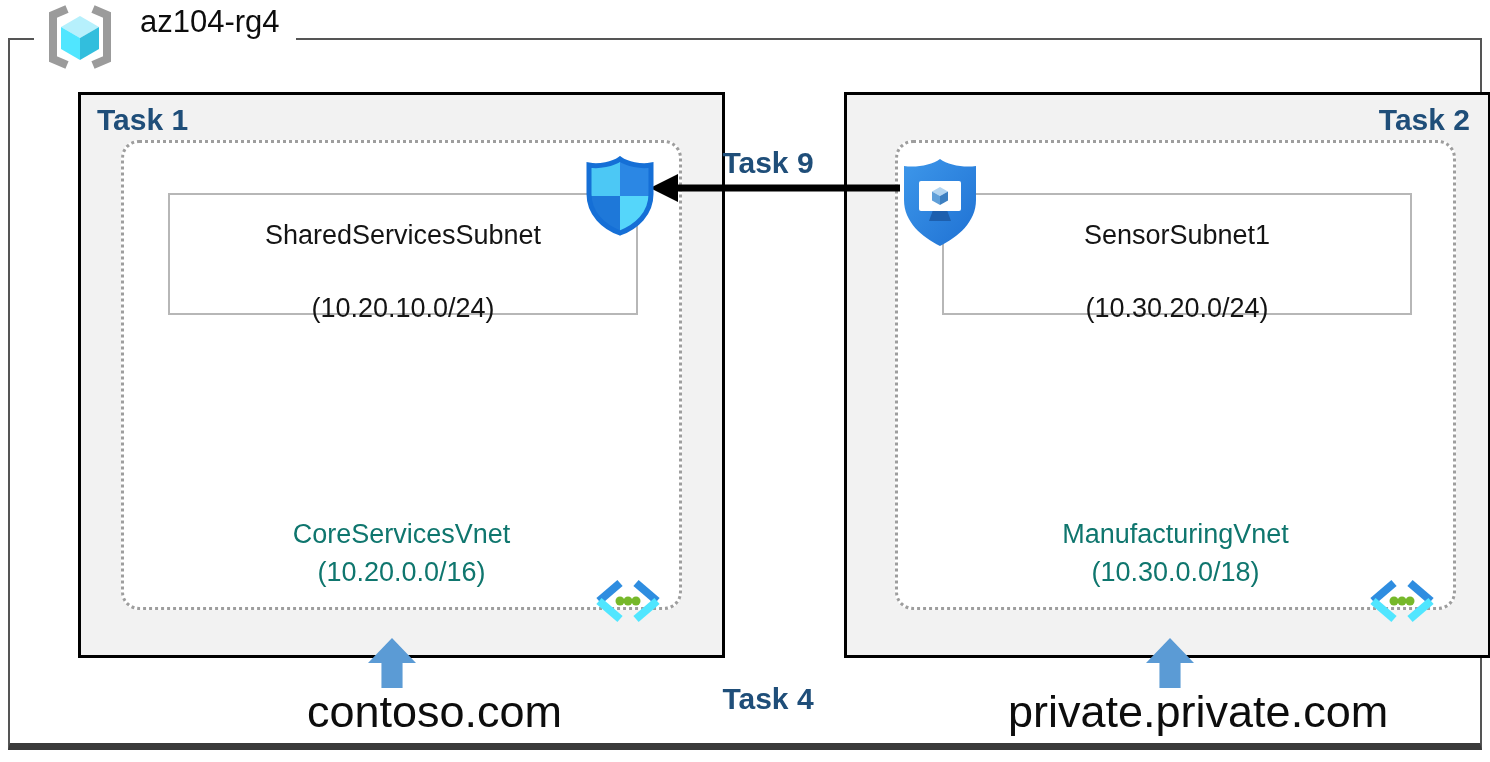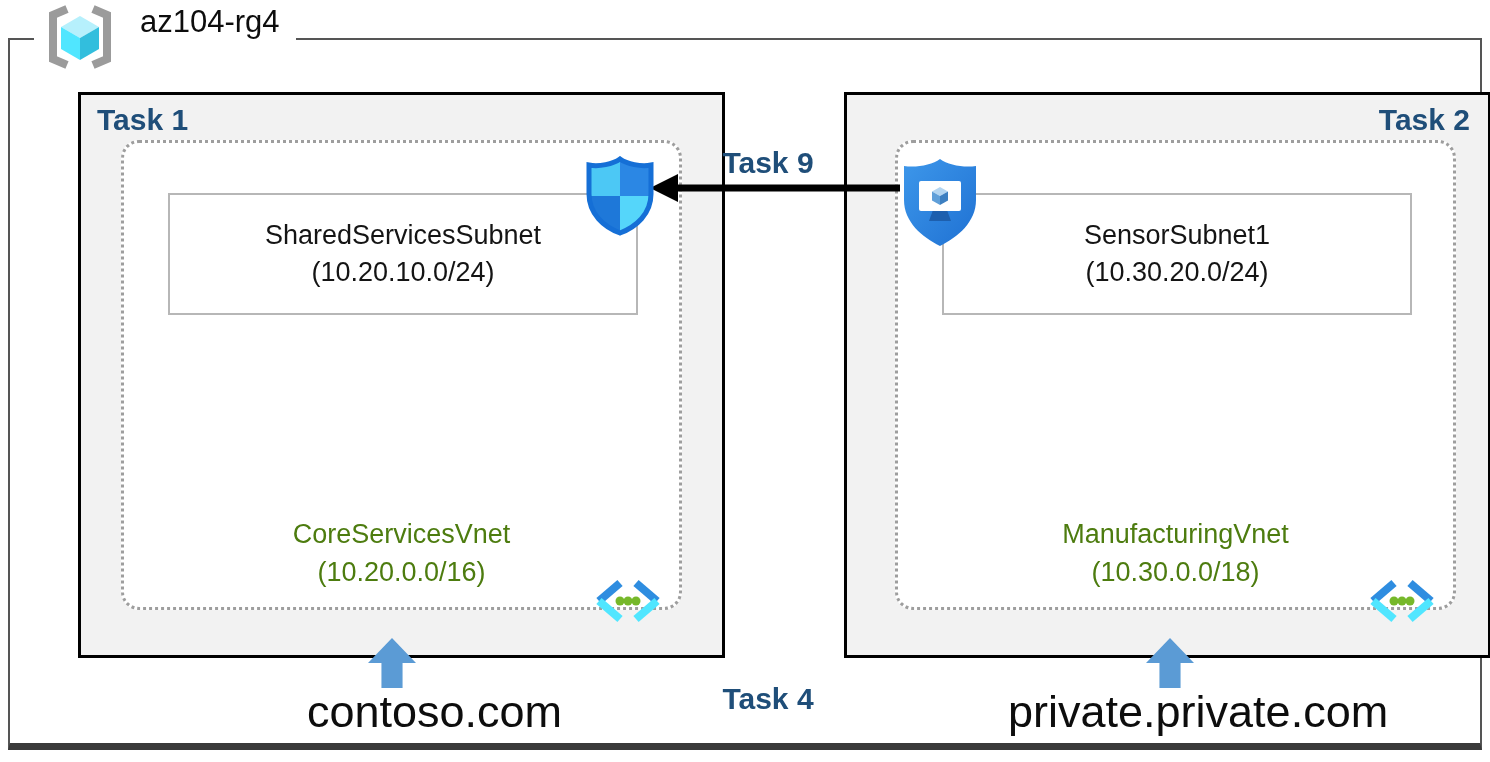--- a/index.html
+++ b/index.html
@@ -34,24 +34,24 @@
     border:3px dotted #9e9e9e;border-radius:18px;box-sizing:border-box;
   }
   .task-box.right .dashed-vnet{left:48px;}
   .subnet-box{
     position:absolute;left:44px;width:470px;height:122px;background:#fff;
     border:2px solid #b7b7b7;box-sizing:border-box;
     display:flex;flex-direction:column;align-items:center;justify-content:center;
   }
   .subnet-box.first{top:50px;}
   .subnet-box.second{top:200px;}
-  .subnet-line{font-size:27px;line-height:37px;color:#141414;text-align:center;}
+  .subnet-line{font-size:27px;line-height:37px;color:#141414;text-align:center;margin-top:36px;}
   .vnet-label{
     position:absolute;left:0;top:372px;width:100%;text-align:center;
-    font-size:27px;line-height:38px;color:#4d7c0f;
+    font-size:27px;line-height:38px;color:#0f766e;
   }
   
   .abs{position:absolute;}
   .vnet-icon-wrap{position:absolute;width:70px;height:44px;right:16px;bottom:-16px;z-index:3;}
   
   .mid-label{
     position:absolute;width:170px;text-align:center;
     font-size:30px;font-weight:700;color:#1f4e79;z-index:6;
   }
   .dns-label{position:absolute;width:340px;text-align:right;font-size:45px;color:#0d0d0d;}

